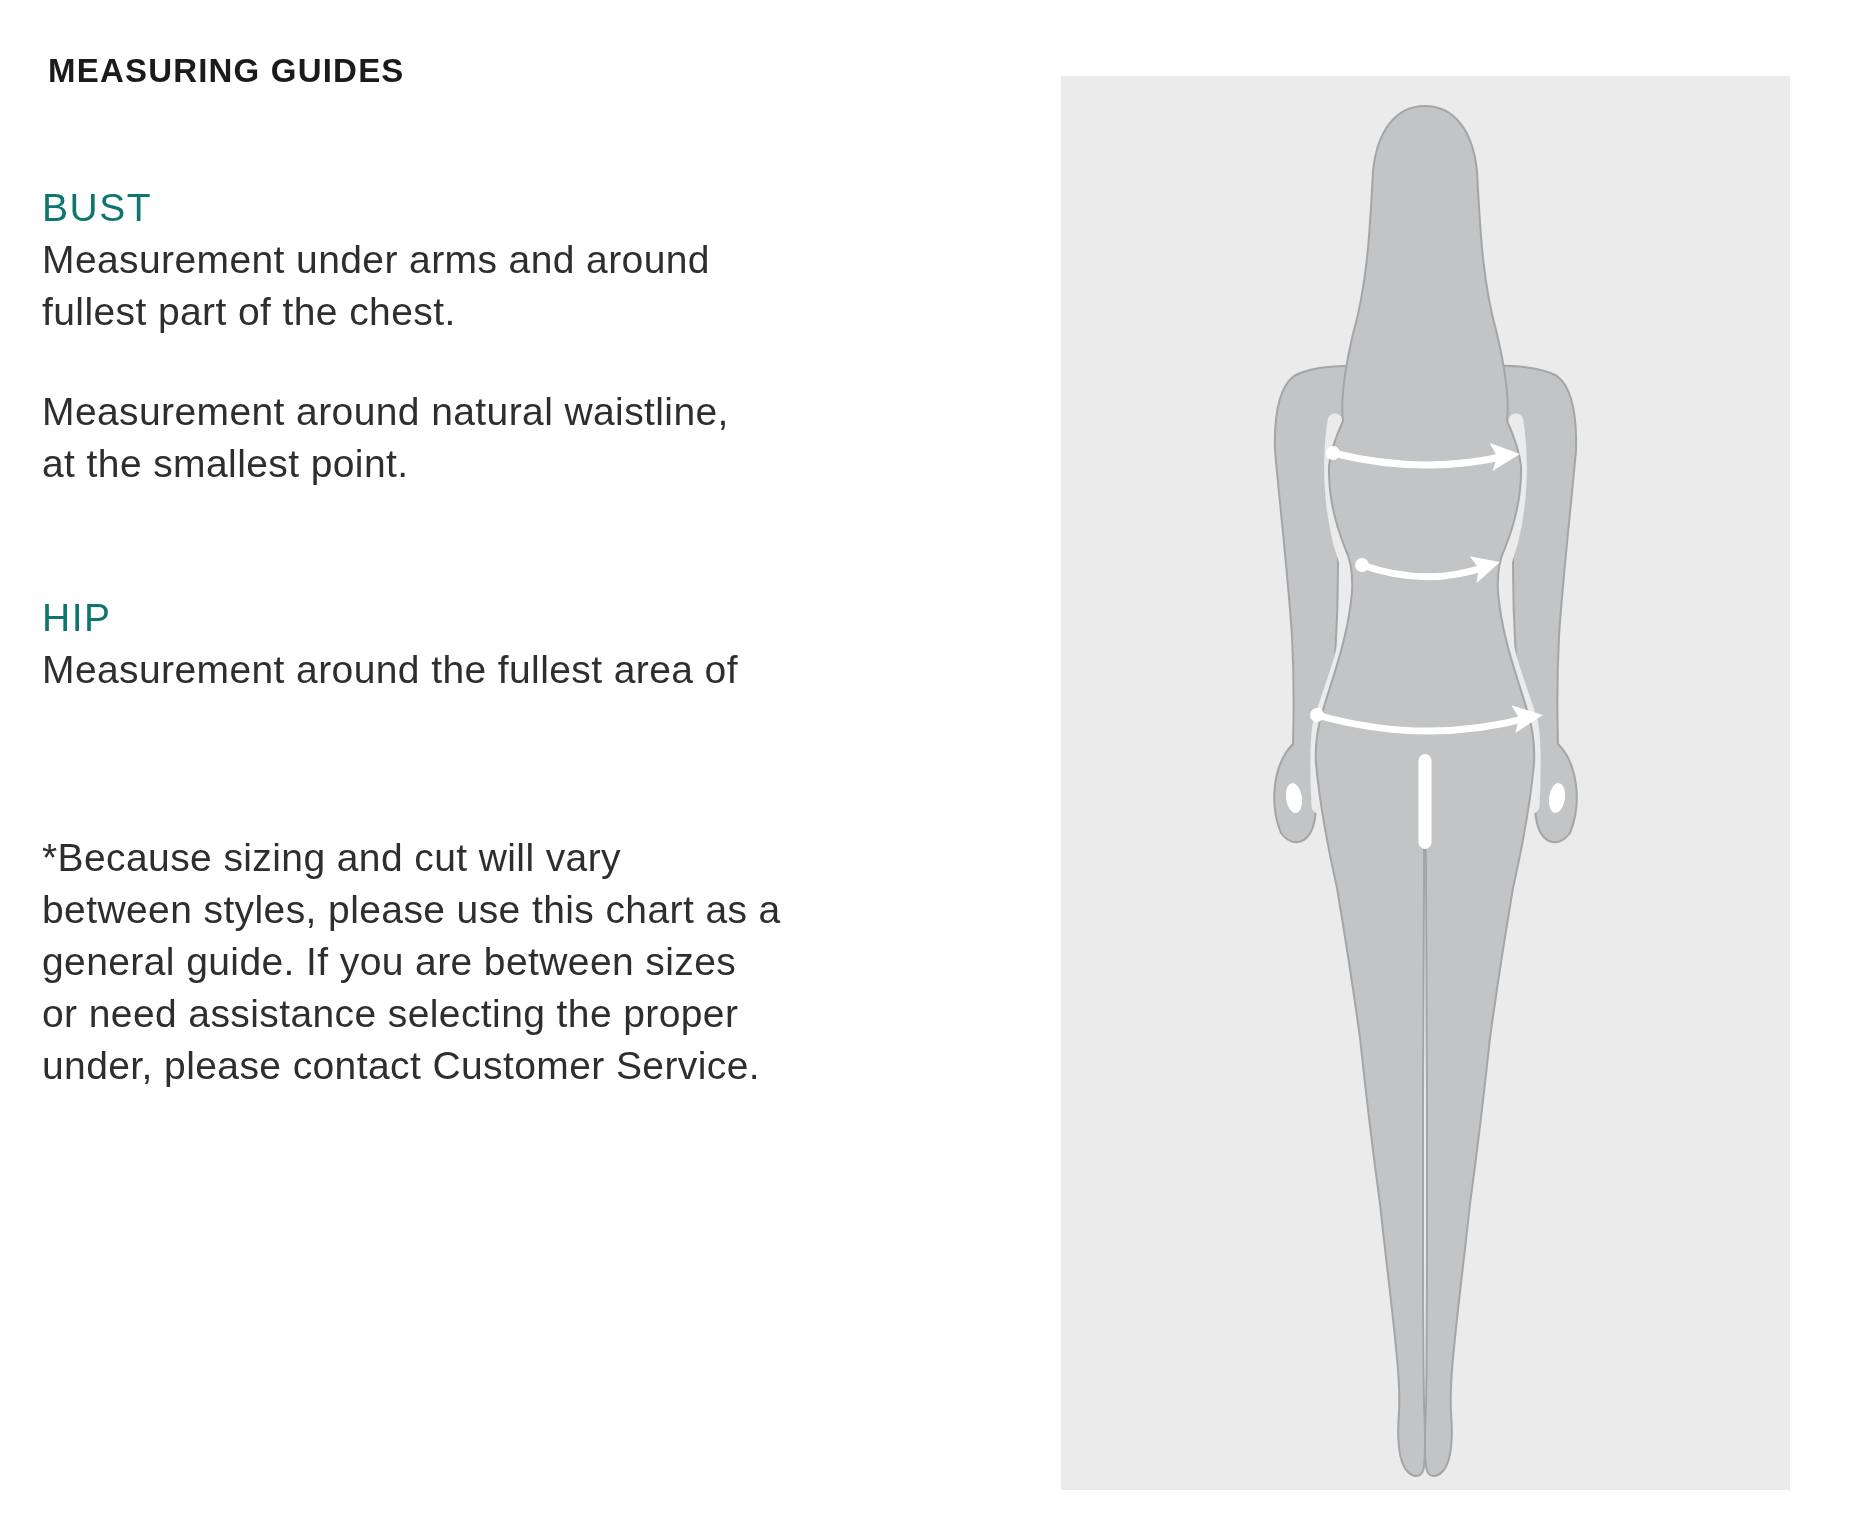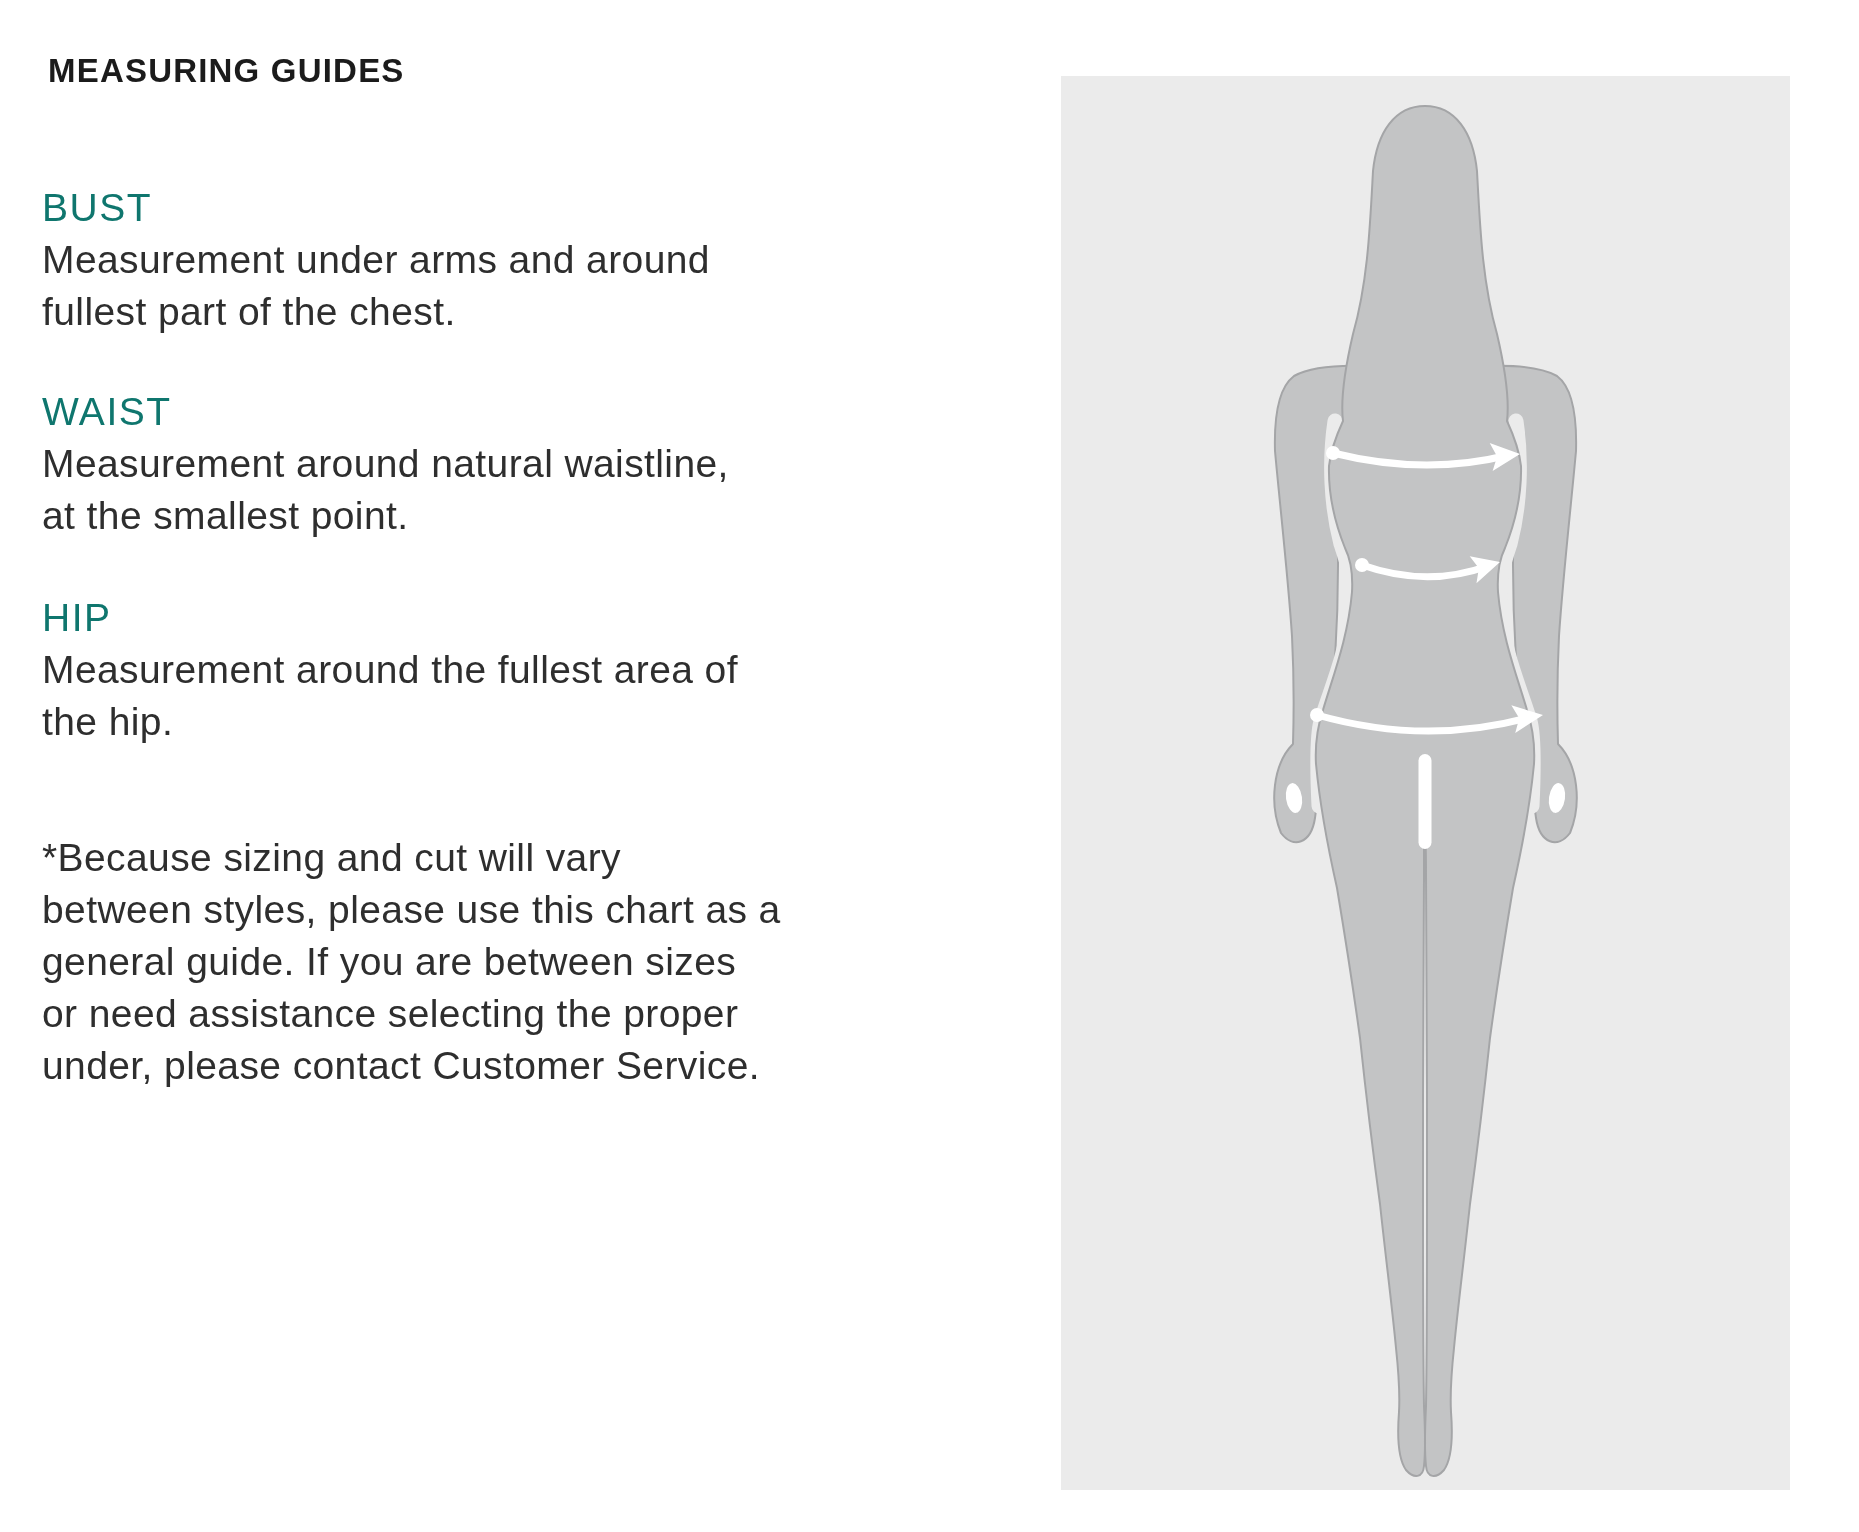--- a/index.html
+++ b/index.html
@@ -46,29 +46,27 @@
 
 <div class="title">MEASURING GUIDES</div>
 
 <div class="section sec-bust">
   <div class="sec-label">BUST</div>
   <div class="sec-line">Measurement under arms and around</div>
   <div class="sec-line">fullest part of the chest.</div>
 </div>
 
 <div class="section sec-waist">
-  <div class="sec-label">WAIST</div>
   <div class="sec-line">Measurement around natural waistline,</div>
   <div class="sec-line">at the smallest point.</div>
 </div>
 
 <div class="section sec-hip">
   <div class="sec-label">HIP</div>
   <div class="sec-line">Measurement around the fullest area of</div>
-  <div class="sec-line">the hip.</div>
 </div>
 
 <div class="footnote">
   <div class="fn-line">*Because sizing and cut will vary</div>
   <div class="fn-line">between styles, please use this chart as a</div>
   <div class="fn-line">general guide. If you are between sizes</div>
   <div class="fn-line">or need assistance selecting the proper</div>
   <div class="fn-line">under, please contact Customer Service.</div>
 </div>
 

